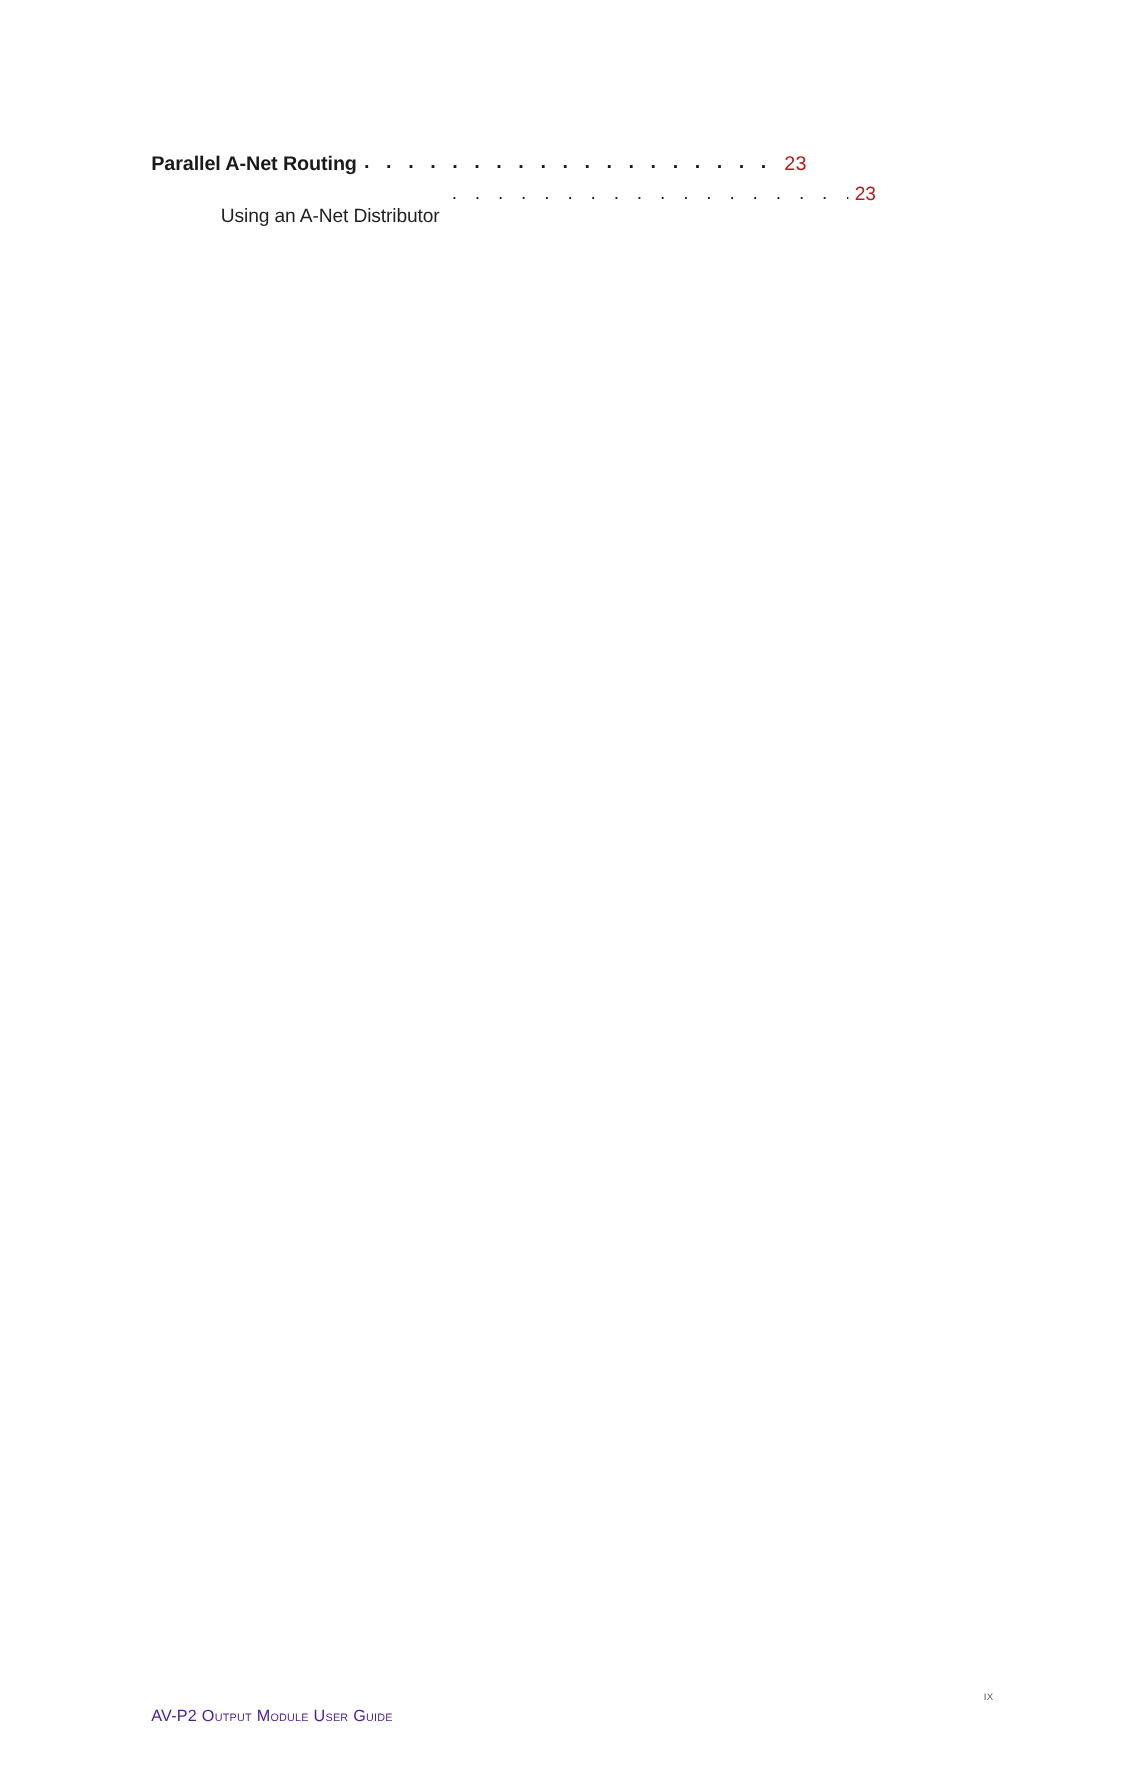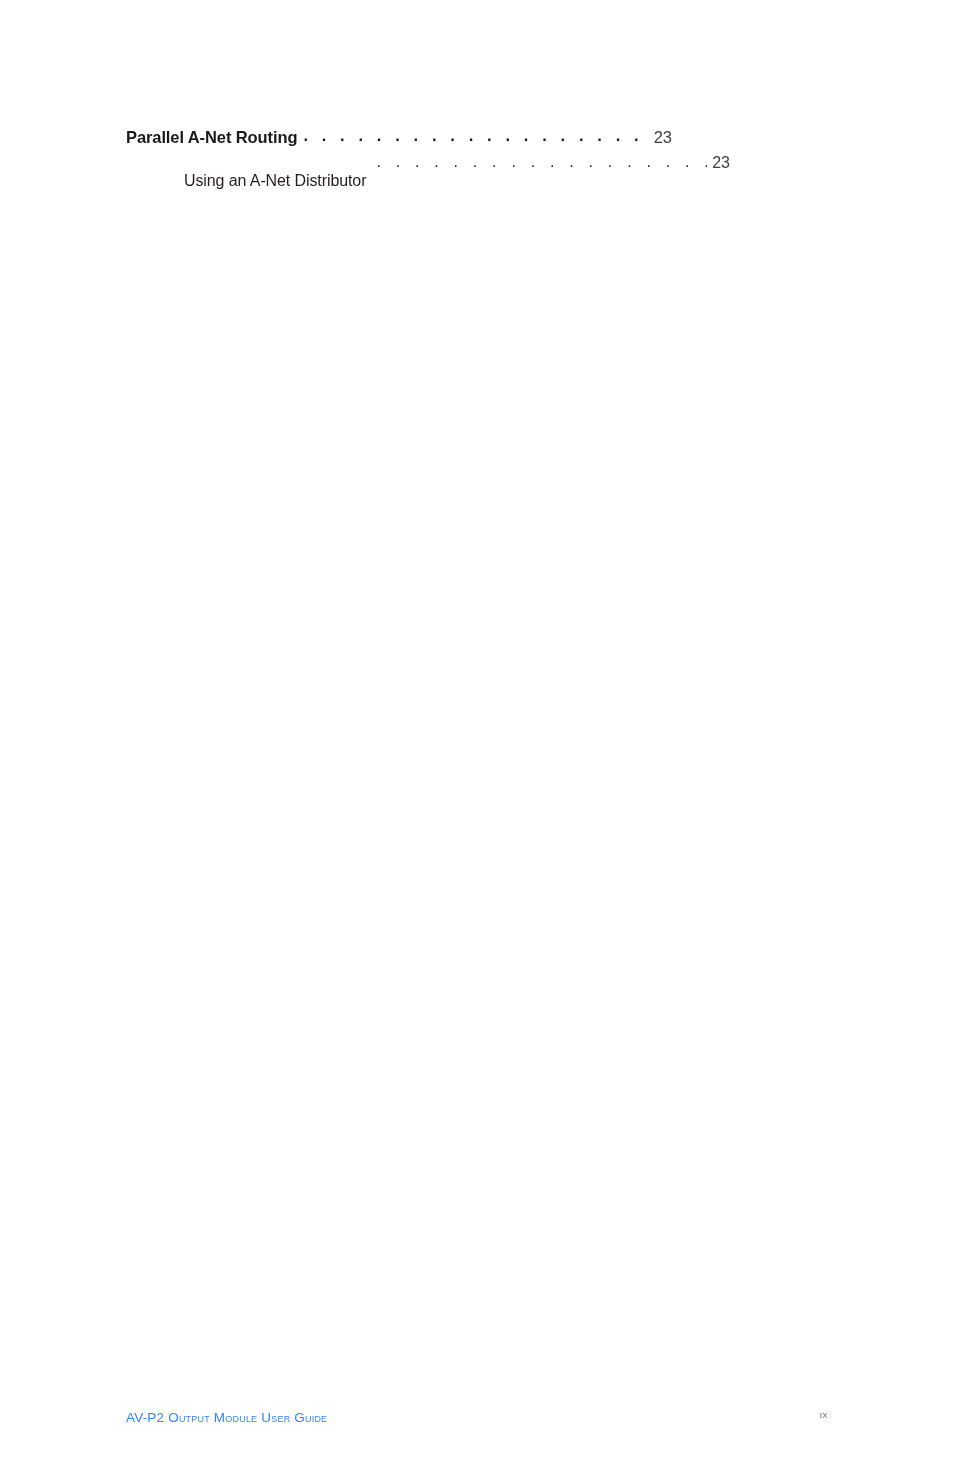--- a/index.html
+++ b/index.html
@@ -81,43 +81,43 @@
   }
   .level-2 .leader {
     margin-left: 10px;
     margin-right: 1px;
   }
 
   .toc-entry .page {
     flex: 0 0 auto;
     font-size: 16.5px;
     font-weight: normal;
-    color: #404040;
+    color: #b91c1c;
     text-align: right;
     min-width: 22px;
   }
   .level-2 .page { font-size: 16px; }
 
   
   .toc-entry.tight .leader { margin-left: 1px; }
 
   
   .footer {
     position: absolute;
     left: 126px;
     right: 126px;
     top: 1406px;
     height: 20px;
   }
   .footer-title {
     position: absolute;
     left: 0;
-    top: 4px;
+    top: 16px;
     font-size: 13.5px;
-    color: #3b82f6;
+    color: #4c1d95;
     font-variant: small-caps;
     letter-spacing: 0.2px;
     white-space: nowrap;
   }
   .footer-page {
     position: absolute;
     right: 0;
     top: 2px;
     font-size: 11px;
     color: #5a5a5a;

